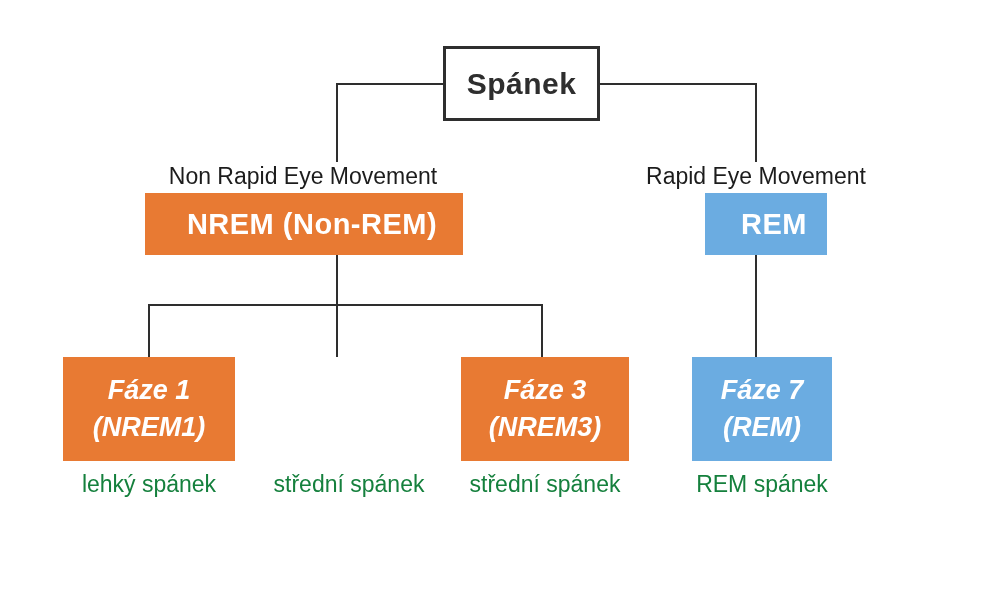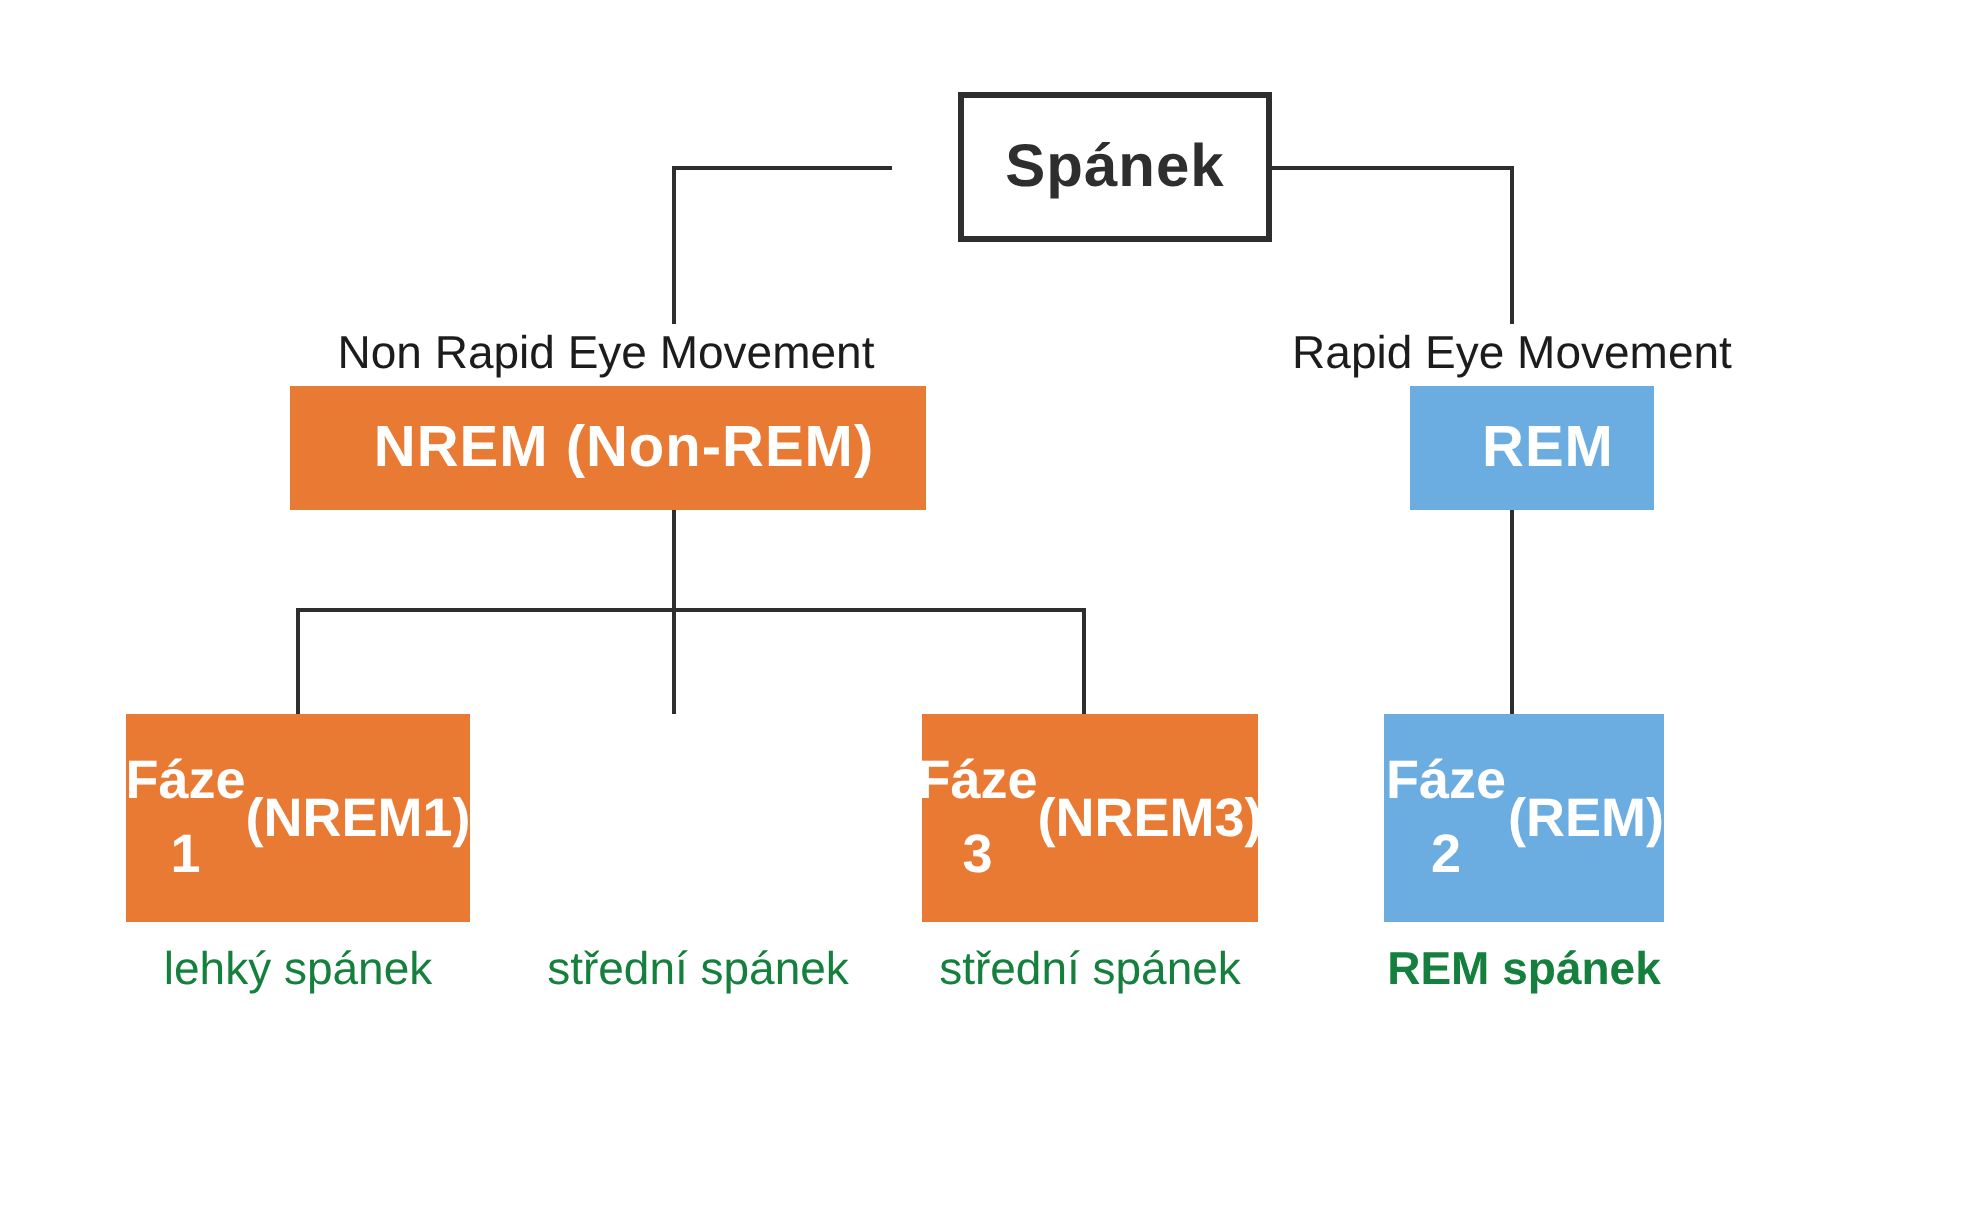--- a/index.html
+++ b/index.html
@@ -21,24 +21,23 @@
     color: #ffffff;
     box-sizing: border-box;
     text-align: center;
   }
   .root-node {
     background: #ffffff;
     border: 3px solid #2e2e2e;
     color: #2e2e2e;
     font-size: 30px;
     letter-spacing: 0.5px;
-    margin-left: 36px;
   }
   .stage-node { font-size: 29px; letter-spacing: 0.5px; padding-left: 16px; }
-  .phase-node { flex-direction: row; font-size: 27px; line-height: 37px; }
+  .phase-node { flex-direction: column; font-size: 27px; line-height: 37px; font-style: italic; }
   .branch-label {
     position: absolute;
     text-align: center;
     font-size: 23px;
     color: #1c1c1c;
   }
   .caption {
     position: absolute;
     text-align: center;
     font-size: 23px;
@@ -76,22 +75,22 @@
 
   <div class="node phase-node" style="left: 63px; top: 357px; width: 172px; height: 104px; background-color: rgb(232, 122, 51);">
     <span>Fáze 1</span>
     <span>(NREM1)</span>
   </div>
   <div class="node phase-node" style="left: 461px; top: 357px; width: 168px; height: 104px; background-color: rgb(232, 122, 51);">
     <span>Fáze 3</span>
     <span>(NREM3)</span>
   </div>
   <div class="node phase-node" style="left: 692px; top: 357px; width: 140px; height: 104px; background-color: rgb(107, 172, 225);">
-    <span>Fáze 2</span>
+    <span>Fáze 7</span>
     <span>(REM)</span>
   </div>
 
   <div class="caption" style="left:49px; top:471px; width:200px;">lehký spánek</div>
   <div class="caption" style="left:249px; top:471px; width:200px;">střední spánek</div>
   <div class="caption" style="left:445px; top:471px; width:200px;">střední spánek</div>
-  <div class="caption" style="left:662px; top:471px; width:200px;font-weight:bold;">REM spánek</div>
+  <div class="caption" style="left:662px; top:471px; width:200px;">REM spánek</div>
 
 </div>
 
 </body></html>

